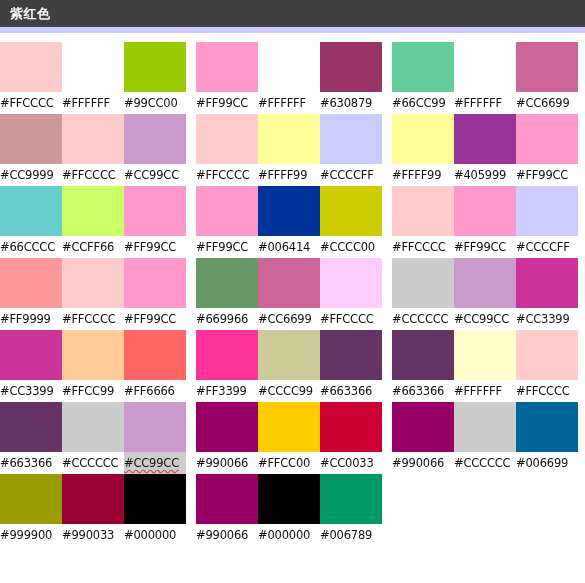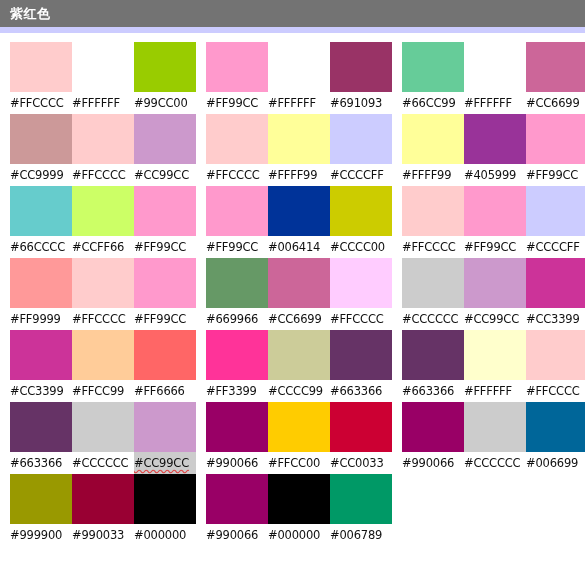--- a/index.html
+++ b/index.html
@@ -27,21 +27,21 @@
     font-weight: bold;
     letter-spacing: 0.5px;
     line-height: 1;
   }
   #title-rule {
     height: 6px;
     background: #CCCCFF;
     width: 100%;
   }
   #palette {
-    padding: 9px 0 0 10px;
+    padding: 9px 0 0 0;
   }
   .palette-row {
     display: flex;
     align-items: flex-start;
   }
   .group {
     width: 190px;
     margin-right: 6px;
     flex: 0 0 auto;
   }
@@ -73,21 +73,21 @@
     background: #CCCCCC;
     text-decoration: underline;
     text-decoration-style: wavy;
     text-decoration-color: #E04040;
     text-underline-offset: 2px;
   }
 </style>
 </head>
 <body>
 
-<div id="title-bar" style="background: #737373;">
+<div id="title-bar" style="background: #404040;">
   <span id="title-text" style="color: rgb(255, 255, 255);">紫红色</span>
 </div>
 <div id="title-rule" style="background: rgb(204, 204, 255);"></div>
 
 <div id="palette">
     <div class="palette-row">
       <div class="group">
         <div class="group-swatches">
           <div class="swatch" title="#FFCCCC" style="background: rgb(255, 204, 204);"></div>
           <div class="swatch" title="#FFFFFF" style="background: rgb(255, 255, 255);"></div>
@@ -101,21 +101,21 @@
       </div>
       <div class="group">
         <div class="group-swatches">
           <div class="swatch" title="#FF99CC" style="background: rgb(255, 153, 204);"></div>
           <div class="swatch" title="#FFFFFF" style="background: rgb(255, 255, 255);"></div>
           <div class="swatch" title="#993366" style="background: rgb(153, 51, 102);"></div>
         </div>
         <div class="group-labels">
           <div class="label">#FF99CC</div>
           <div class="label">#FFFFFF</div>
-          <div class="label">#691093</div>
+          <div class="label">#630879</div>
         </div>
       </div>
       <div class="group">
         <div class="group-swatches">
           <div class="swatch" title="#66CC99" style="background: rgb(102, 204, 153);"></div>
           <div class="swatch" title="#FFFFFF" style="background: rgb(255, 255, 255);"></div>
           <div class="swatch" title="#CC6699" style="background: rgb(204, 102, 153);"></div>
         </div>
         <div class="group-labels">
           <div class="label">#66CC99</div>

